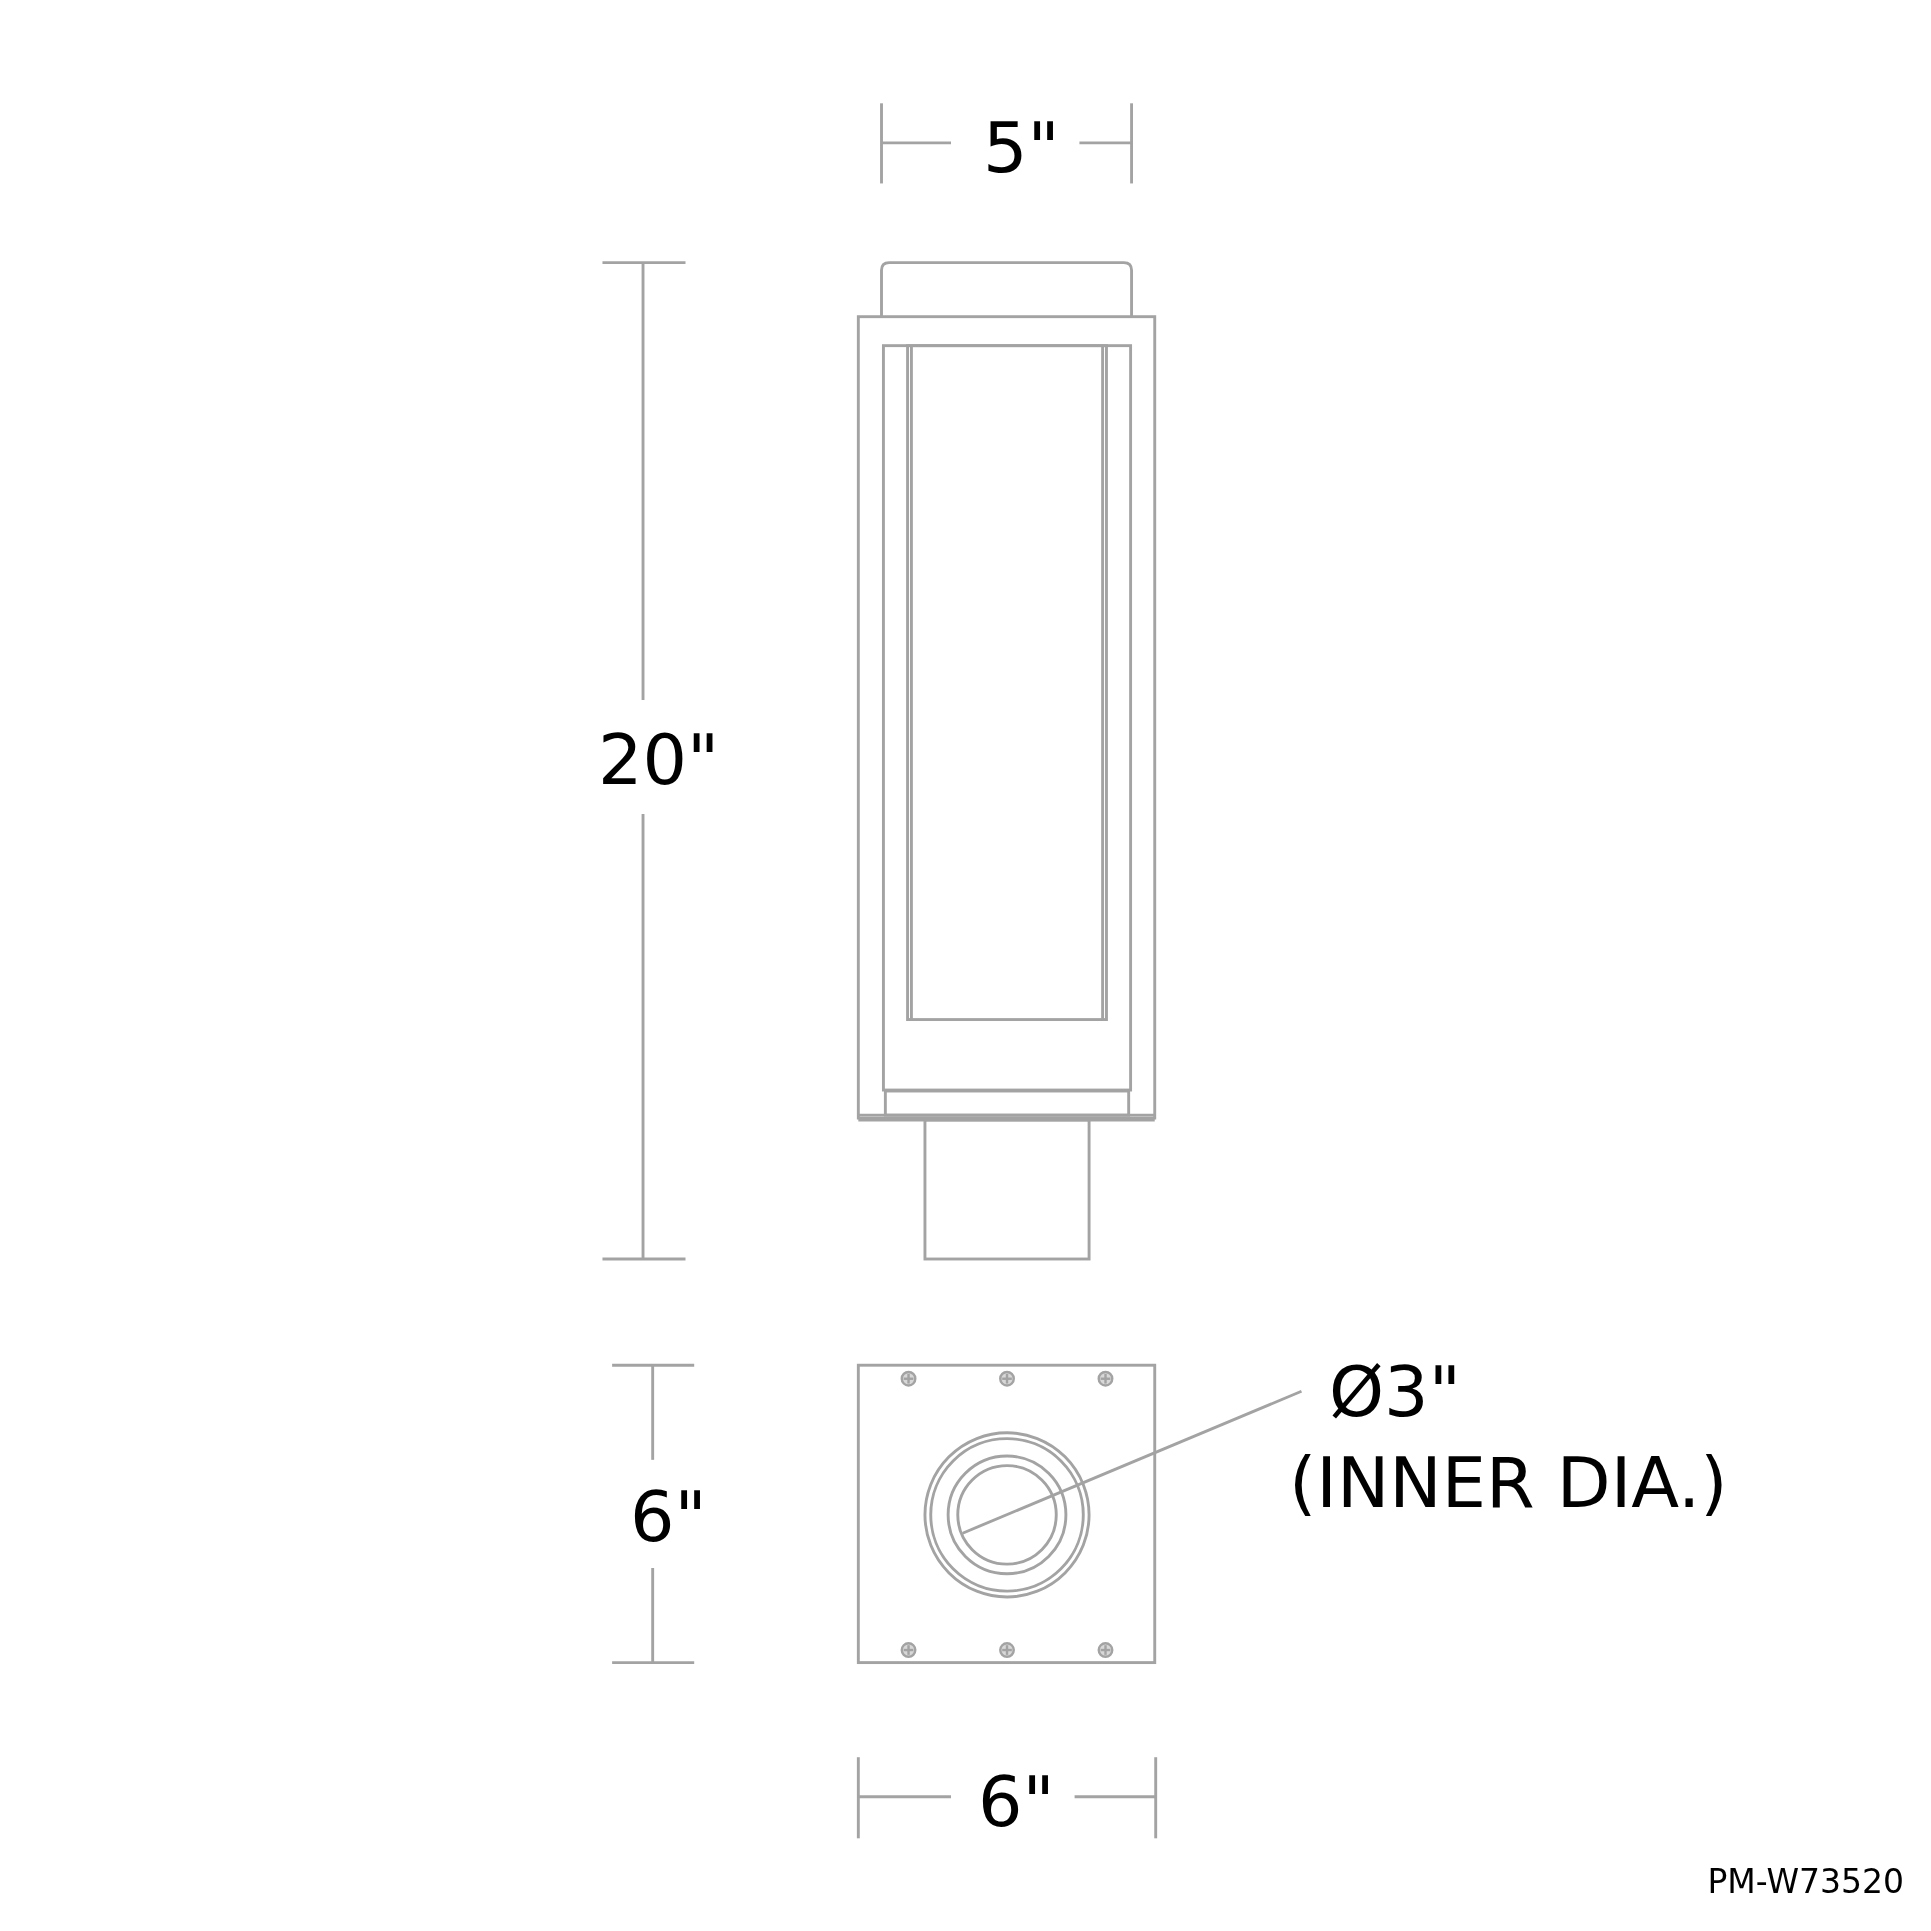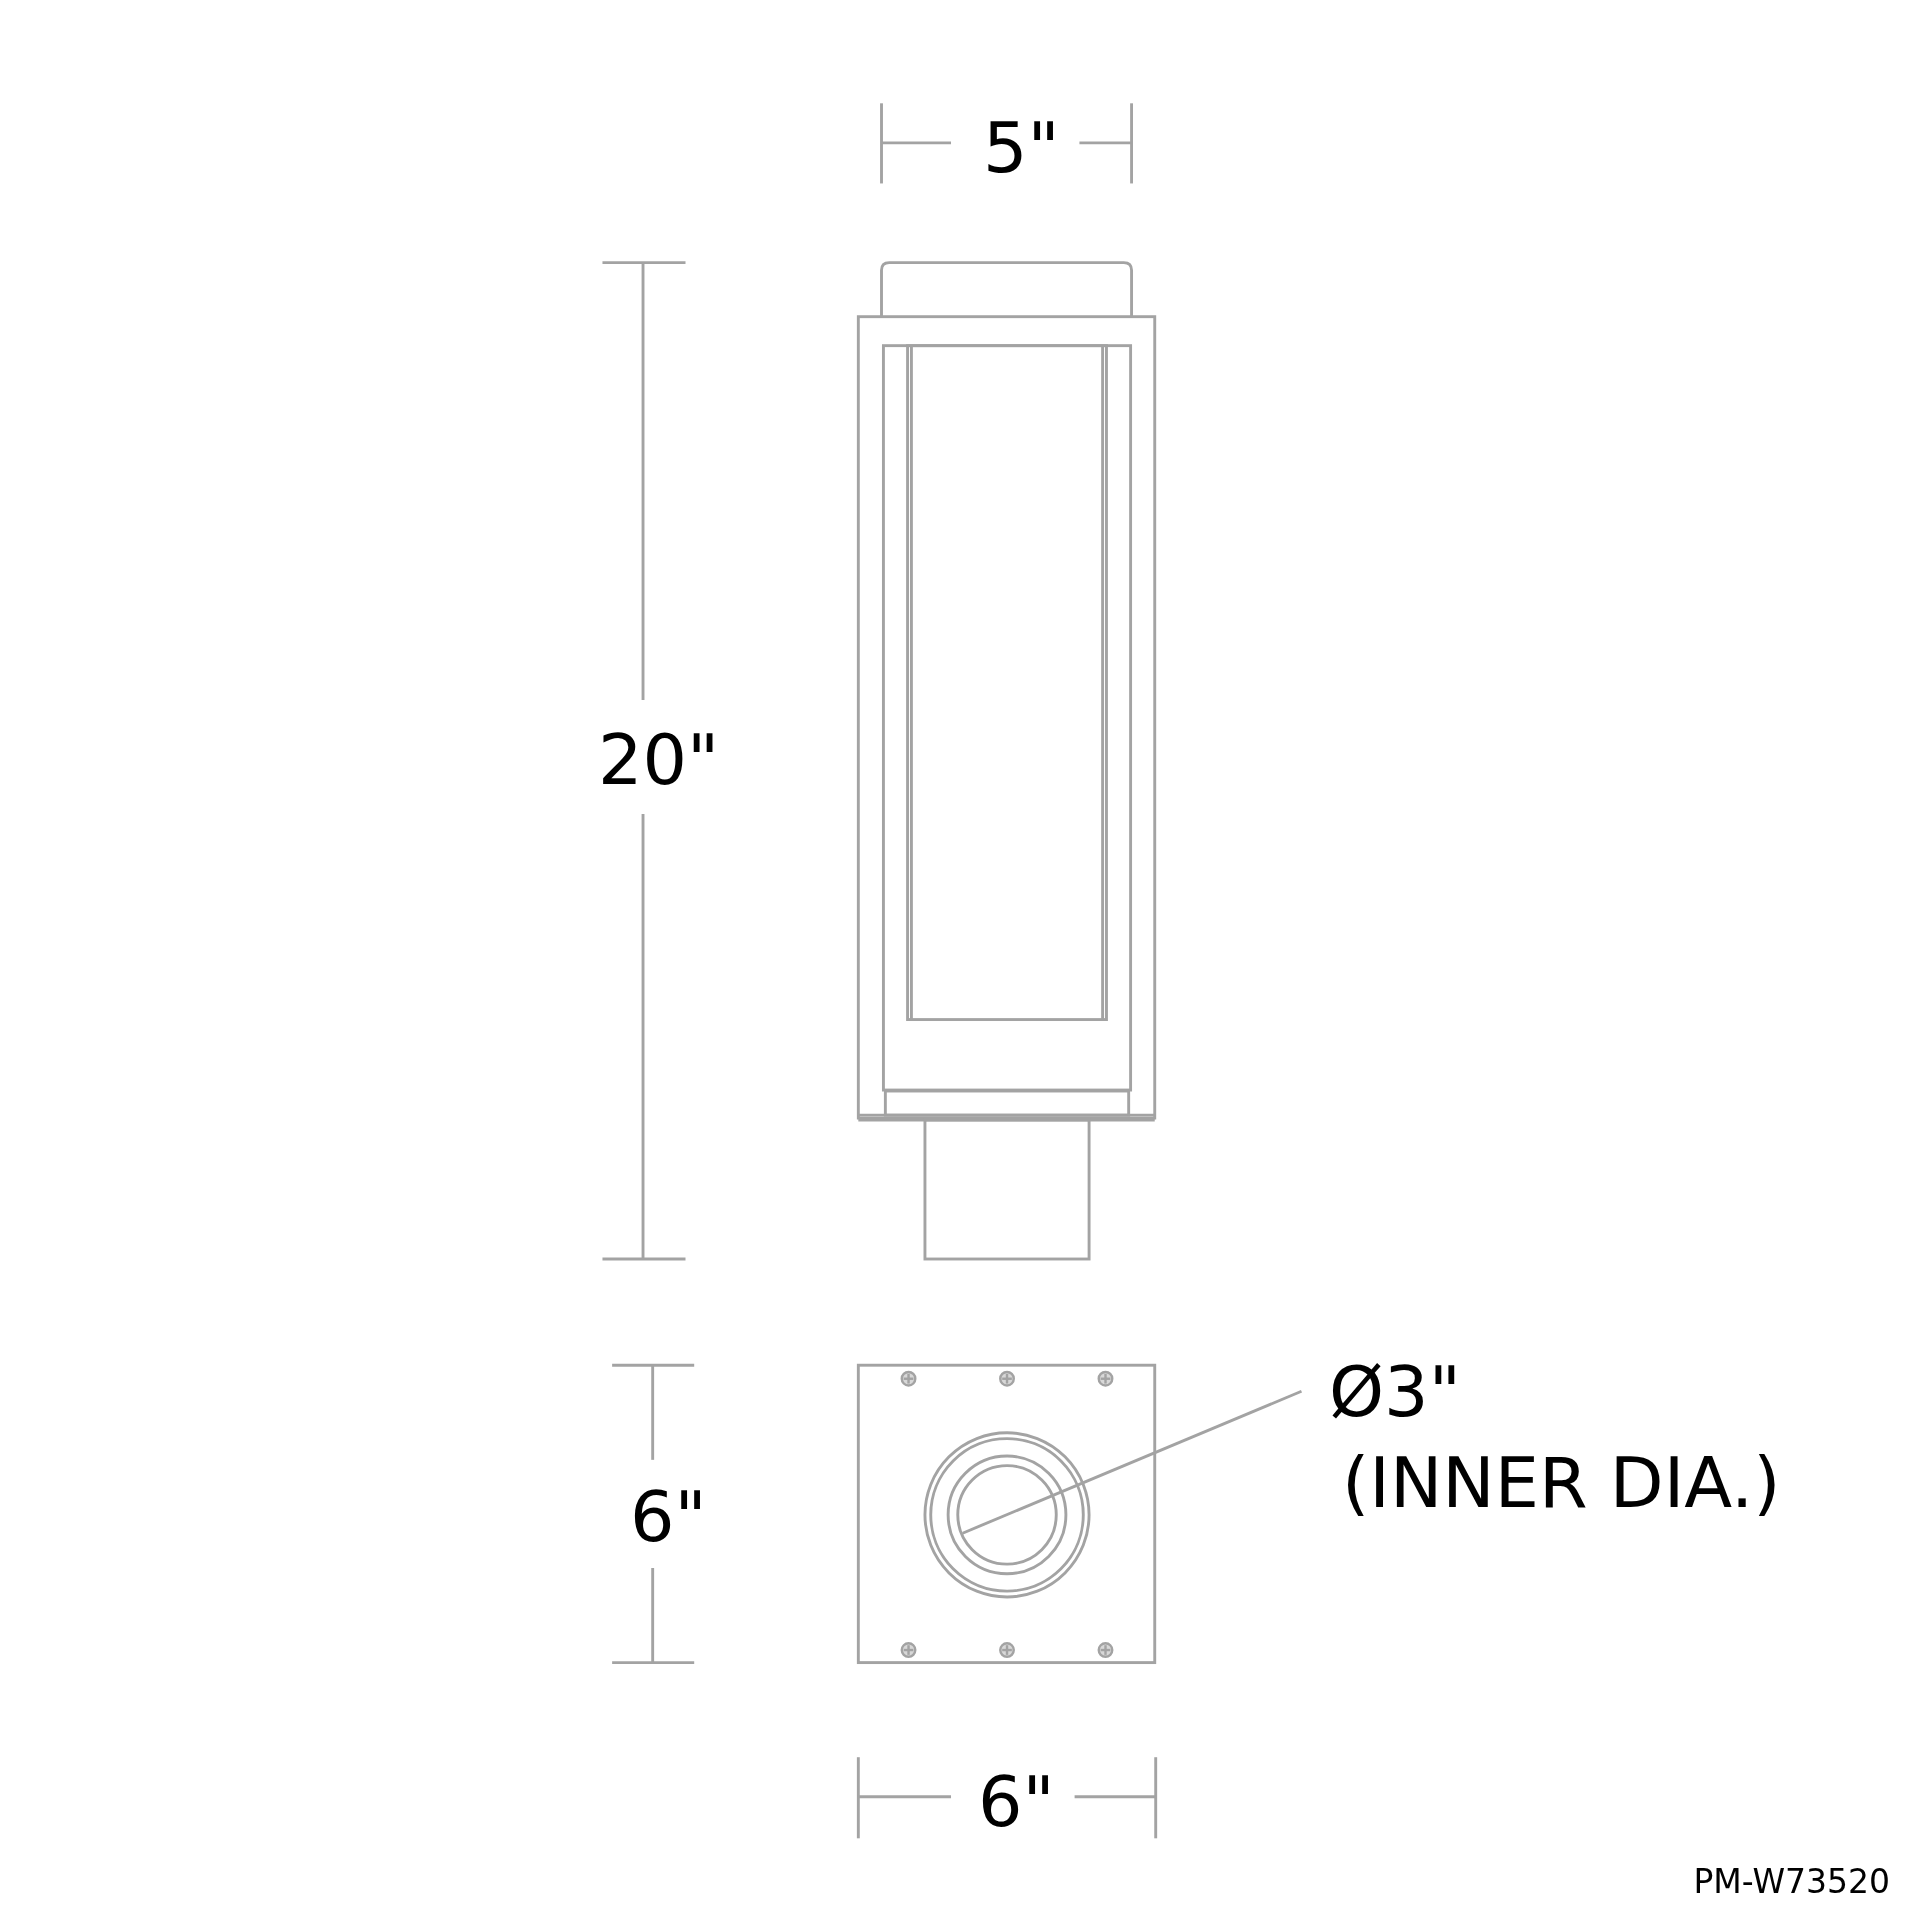--- a/index.html
+++ b/index.html
@@ -109,16 +109,16 @@
       </g>
   </g>
 </svg>
 
 <div class="label dim-big" style="left:983px; top:113px;">5"</div>
 <div class="label dim-big" style="left:598px; top:725px;">20"</div>
 <div class="label dim-big" style="left:630px; top:1482px;">6"</div>
 <div class="label dim-big" style="left:978px; top:1767px;">6"</div>
 
 <div class="label callout" style="left:1329px; top:1357px;">Ø3"</div>
-<div class="label callout" style="left:1342px; top:1448px;">(INNER DIA.)</div>
+<div class="label callout" style="left:1289px; top:1448px;">(INNER DIA.)</div>
 
-<div class="label model" style="right:41px; top:1865px;">PM-W73520</div>
+<div class="label model" style="right:27px; top:1865px;">PM-W73520</div>
 
 
 </body></html>

